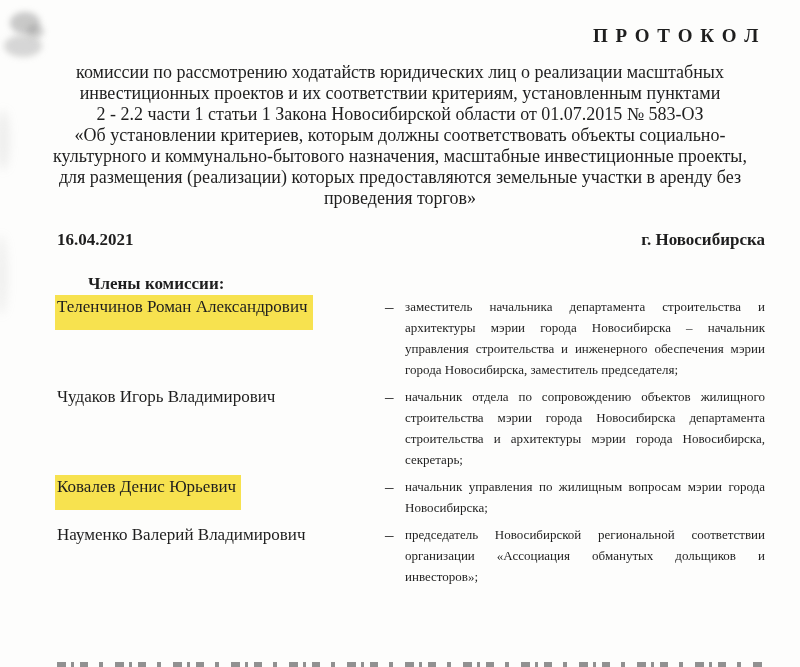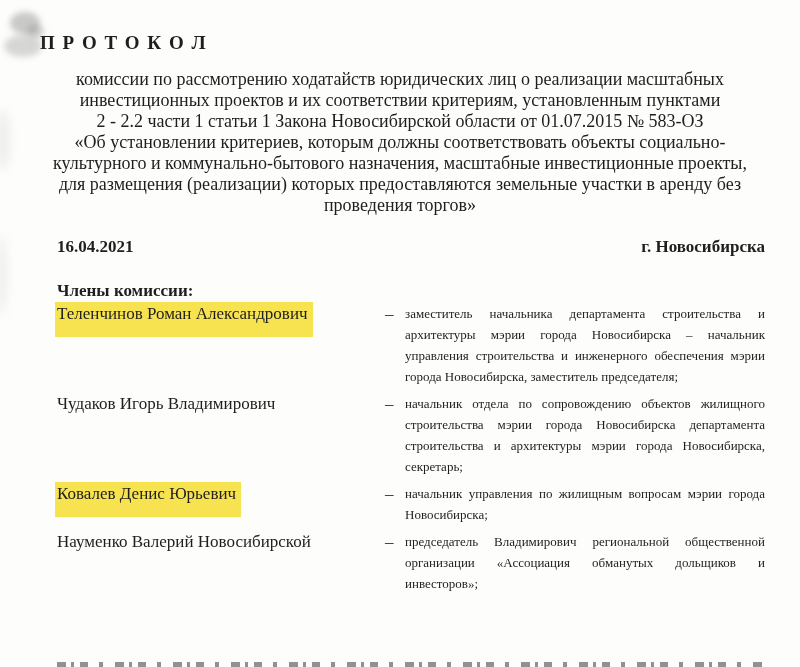--- a/index.html
+++ b/index.html
@@ -17,22 +17,22 @@
   }
   
   .smudge { position: absolute; border-radius: 50%; filter: blur(3px); pointer-events: none; }
   .s1 { left: 10px; top: 12px; width: 30px; height: 22px; background: rgba(115,115,115,.38); }
   .s2 { left: 4px;  top: 35px; width: 38px; height: 22px; background: rgba(125,125,125,.30); }
   .s3 { left: 27px; top: 25px; width: 17px; height: 13px; background: rgba(105,105,105,.32); }
   .s4 { left: -4px; top: 110px; width: 14px; height: 60px; background: rgba(150,150,150,.14); filter: blur(5px); }
   .s5 { left: -5px; top: 235px; width: 13px; height: 80px; background: rgba(150,150,150,.12); filter: blur(5px); }
 
   .doc-title {
-    margin: 32px 40px 0 40px;
-    text-align: left;
+    margin: 25px 40px 0 40px;
+    text-align: right;
     font-weight: bold;
     font-size: 19px;
     line-height: 22px;
     letter-spacing: 1.5px;
   }
   .doc-subtitle {
     margin: 15px 38px 0 38px;
     text-align: center;
     font-size: 18px;
     line-height: 21px;
@@ -40,21 +40,21 @@
   }
   .date-row {
     margin: 20px 35px 13px 57px;
     display: flex;
     justify-content: space-between;
     font-weight: bold;
     font-size: 17px;
     line-height: 21px;
   }
   .members-heading {
-    margin: 23px 35px 0 57px;
+    margin: 23px 35px 0 88px;
     font-weight: bold;
     font-size: 17px;
     line-height: 21px;
   }
   .members {
     margin: 2px 35px 0 57px;
   }
   .member-row {
     display: grid;
     grid-template-columns: 328px 20px 360px;
@@ -139,23 +139,23 @@
       <div class="member-role">начальник отдела по сопровождению объектов жилищного строительства мэрии города Новосибирска департамента строительства и архитектуры мэрии города Новосибирска, секретарь;</div>
     </div>
 
     <div class="member-row">
       <div class="member-name"><span class="hl">Ковалев Денис Юрьевич</span></div>
       <div class="member-dash">–</div>
       <div class="member-role">начальник управления по жилищным вопросам мэрии города Новосибирска;</div>
     </div>
 
     <div class="member-row">
-      <div class="member-name"><span>Науменко Валерий Новосибирской</span></div>
+      <div class="member-name"><span>Науменко Валерий Владимирович</span></div>
       <div class="member-dash">–</div>
-      <div class="member-role">председатель Владимирович региональной общественной организации «Ассоциация обманутых дольщиков и инвесторов»;</div>
+      <div class="member-role">председатель Новосибирской региональной соответствии организации «Ассоциация обманутых дольщиков и инвесторов»;</div>
     </div>
 
   </div>
 
   <div class="cutline">
     <div class="cutline-ink"></div>
   </div>
 
 </div>
 

